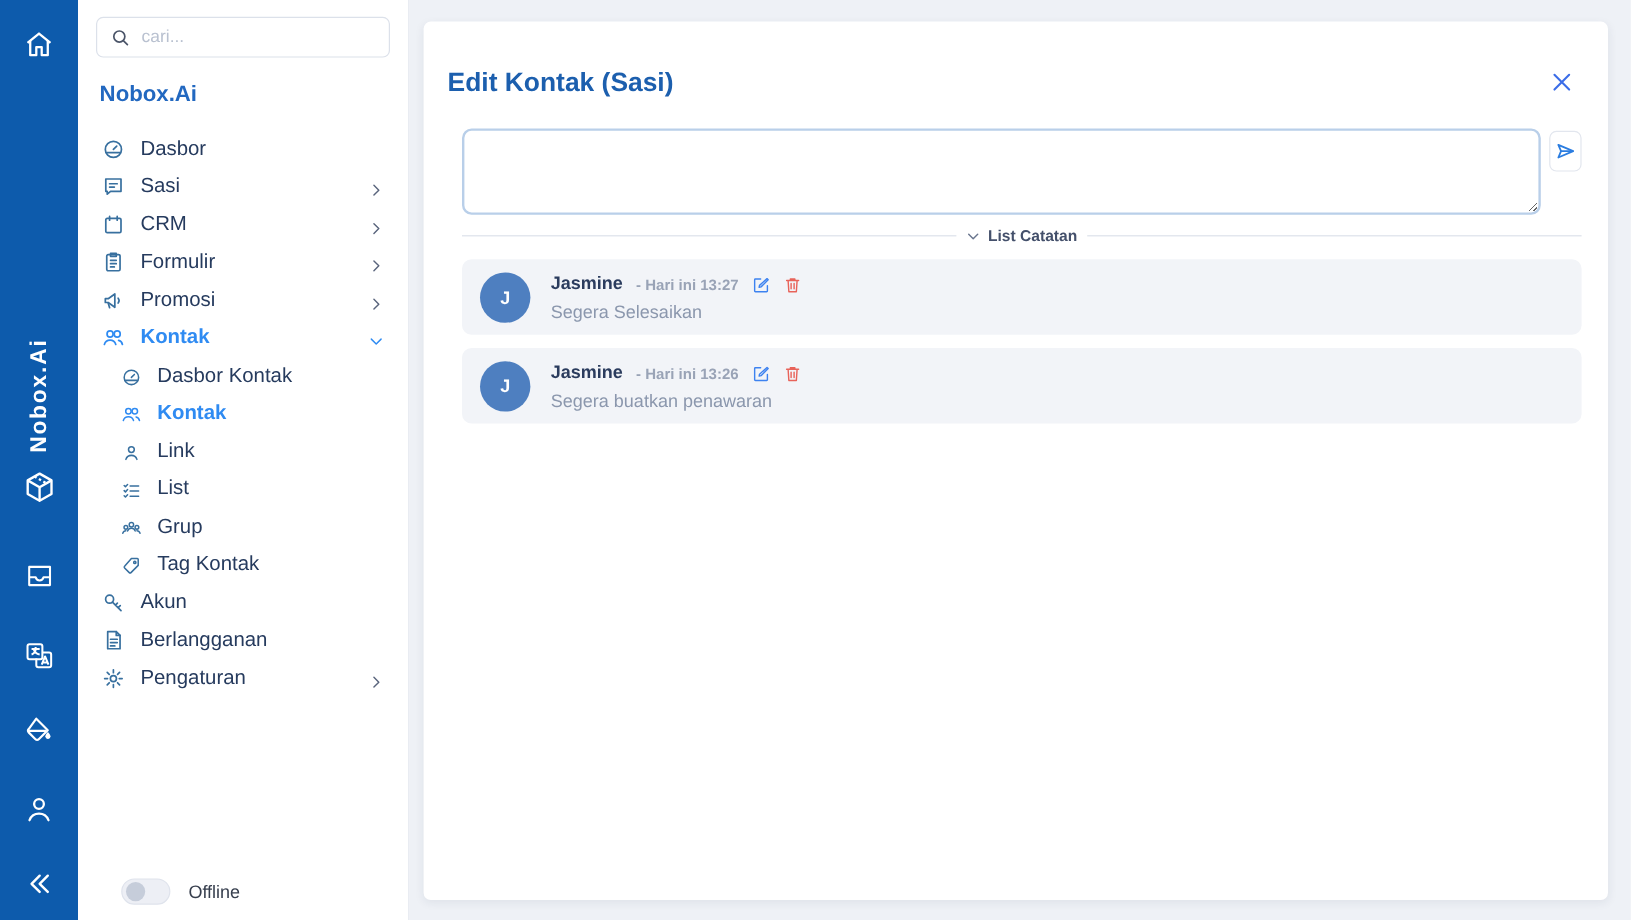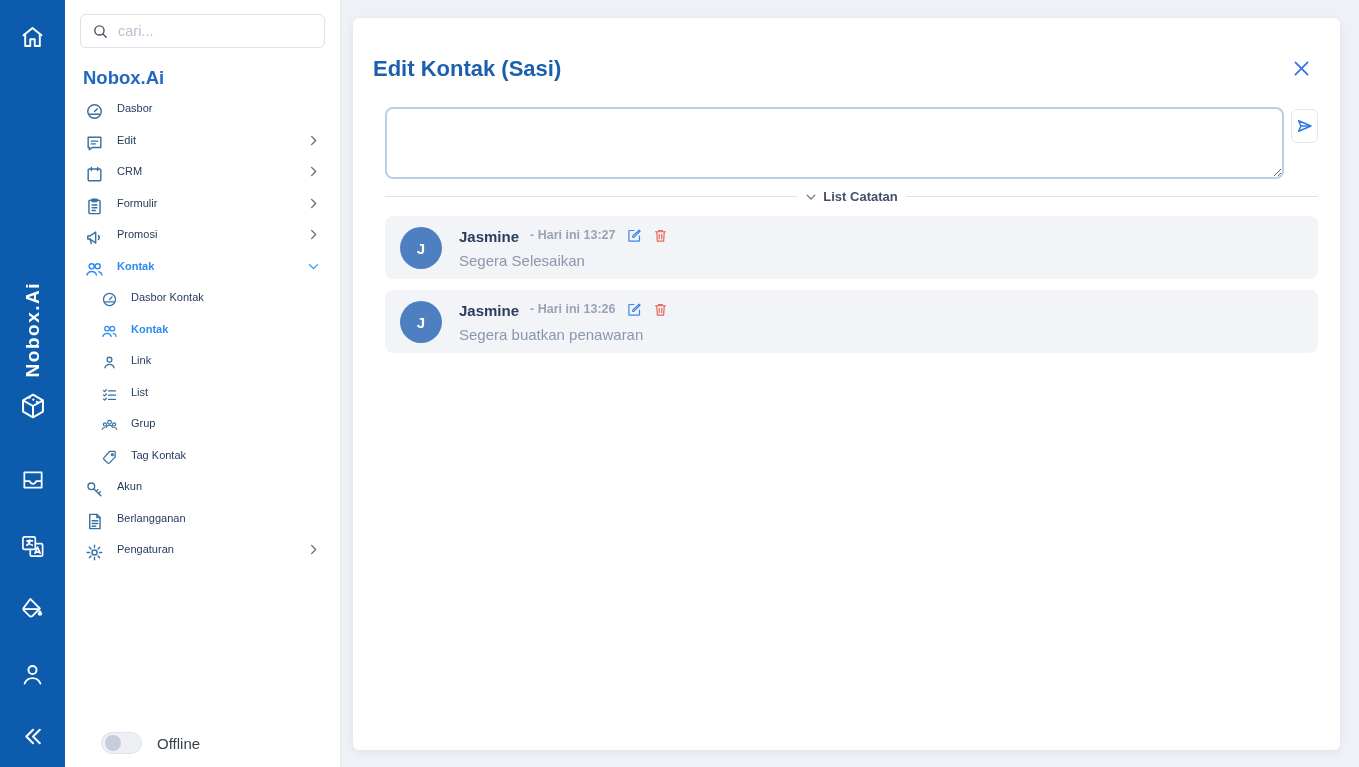--- a/index.html
+++ b/index.html
@@ -19,21 +19,21 @@
   .rail .profile { margin-top:32px; }
   .rail .collapse { margin-top:28px; margin-bottom:14px; }
 
   
   .sidebar { width:276px; flex-shrink:0; background:#fff; padding:14px 15px 0 15px; position:relative; border-right:1px solid #e9ecf2; }
   .search-box { display:flex; align-items:center; gap:9px; height:34px; border:1px solid #dce1ea; border-radius:6px; padding:0 11px; color:#4a5468; }
   .search-box input { border:none; outline:none; width:100%; font-size:14.5px; font-family:inherit; color:#3a4356; background:transparent; }
   .search-box input::placeholder { color:#b9c1d0; }
   .side-brand { color:#2268c0; font-weight:700; font-size:18.5px; margin:19px 0 13px 3px; }
   .menu { display:flex; flex-direction:column; }
-  .menu-item { display:flex; align-items:flex-start; gap:13px; height:31.5px; padding:0 5px; cursor:pointer; font-size:11px; color:#263b5e; }
+  .menu-item { display:flex; align-items:flex-end; gap:13px; height:31.5px; padding:0 5px; cursor:pointer; font-size:17px; color:#263b5e; }
   .menu-item .mi-icon { width:19px; height:19px; flex-shrink:0; color:#38709f; display:flex; align-items:center; justify-content:center; }
   .menu-item.sub { padding-left:21px; }
   .menu-item.sub .mi-icon { width:17px; height:17px; }
   .menu-item .chev { margin-left:auto; color:#59647c; display:flex; }
   .menu-item.active { color:#2f8bf2; font-weight:700; }
   .menu-item.active .mi-icon { color:#2f8bf2; }
   .menu-item.active .chev { color:#2f8bf2; }
   .offline-row { position:absolute; left:36px; bottom:13px; display:flex; align-items:center; gap:15px; }
   .toggle { width:41px; height:22px; border:1px solid #dfe3ec; background:#edeff5; border-radius:12px; position:relative; cursor:pointer; }
   .toggle .knob { position:absolute; left:3px; top:2px; width:16px; height:16px; border-radius:50%; background:#c6cdda; }
@@ -53,21 +53,21 @@
   .compose { display:flex; align-items:flex-start; gap:7px; }
   .note-input { flex:1; height:72px; border:2px solid #b9cfe9; border-radius:8px; resize:vertical; outline:none; font-family:inherit; font-size:14px; color:#3a4356; padding:8px 10px; }
   .send-btn { width:27px; height:34px; margin-top:2px; background:#fff; border:1px solid #e2e6ee; border-radius:6px; display:flex; align-items:center; justify-content:center; color:#2b7de0; cursor:pointer; flex-shrink:0; }
   .list-divider { display:flex; align-items:center; gap:8px; margin-top:10px; }
   .list-divider .line { flex:1; height:1px; background:#dde2ea; }
   .list-divider .lbl-wrap { display:flex; align-items:center; gap:6px; color:#44506b; font-size:13px; font-weight:700; cursor:pointer; }
   .list-divider .lbl-wrap svg { color:#6a768e; }
   .notes { margin-top:12px; display:flex; flex-direction:column; gap:11px; }
   .note { display:flex; gap:17px; background:#f2f4f8; border-radius:8px; padding:10px 15px; min-height:60px; align-items:flex-start; }
   .avatar { width:42px; height:42px; border-radius:50%; background:#4e7fc0; color:#fff; font-weight:700; font-size:15px; display:flex; align-items:center; justify-content:center; margin-top:1px; flex-shrink:0; }
-  .note-head { display:flex; align-items:flex-start; gap:11px; margin-top:2px; }
+  .note-head { display:flex; align-items:flex-end; gap:11px; margin-top:2px; }
   .note-author { font-size:15px; font-weight:700; color:#2b3c5e; }
   .note-time { font-size:12.5px; color:#99a3b6; font-weight:600; }
   .icon-btn { background:none; border:none; cursor:pointer; display:flex; padding:0; }
   .edit { color:#3d82f0; }
   .del { color:#e8635a; }
   .note-text { font-size:15px; color:#8b97ad; margin-top:7px; }
   svg { display:block; }
 </style>
 </head>
 <body>
@@ -147,21 +147,21 @@
       <span>Dasbor</span>
     </div>
 
     <div class="menu-item">
       <span class="mi-icon">
           <svg width="19" height="19" viewBox="0 0 24 24" fill="none" stroke="currentColor" stroke-width="1.8" stroke-linecap="round" stroke-linejoin="round">
             <path d="M4 4h16v13H9l-3.5 3v-3H4z"></path>
             <path d="M8 9h8M8 12.5h5"></path>
           </svg>
         </span>
-      <span>Edit</span>
+      <span>Sasi</span>
       <span class="chev">
           <svg width="13" height="13" viewBox="0 0 24 24" fill="none" stroke="currentColor" stroke-width="2.2" stroke-linecap="round" stroke-linejoin="round">
             <path d="M8.5 4.5 16 12l-7.5 7.5"></path>
           </svg>
         </span>
     </div>
 
     <div class="menu-item">
       <span class="mi-icon">
           <svg width="19" height="19" viewBox="0 0 24 24" fill="none" stroke="currentColor" stroke-width="1.8" stroke-linecap="round" stroke-linejoin="round">

